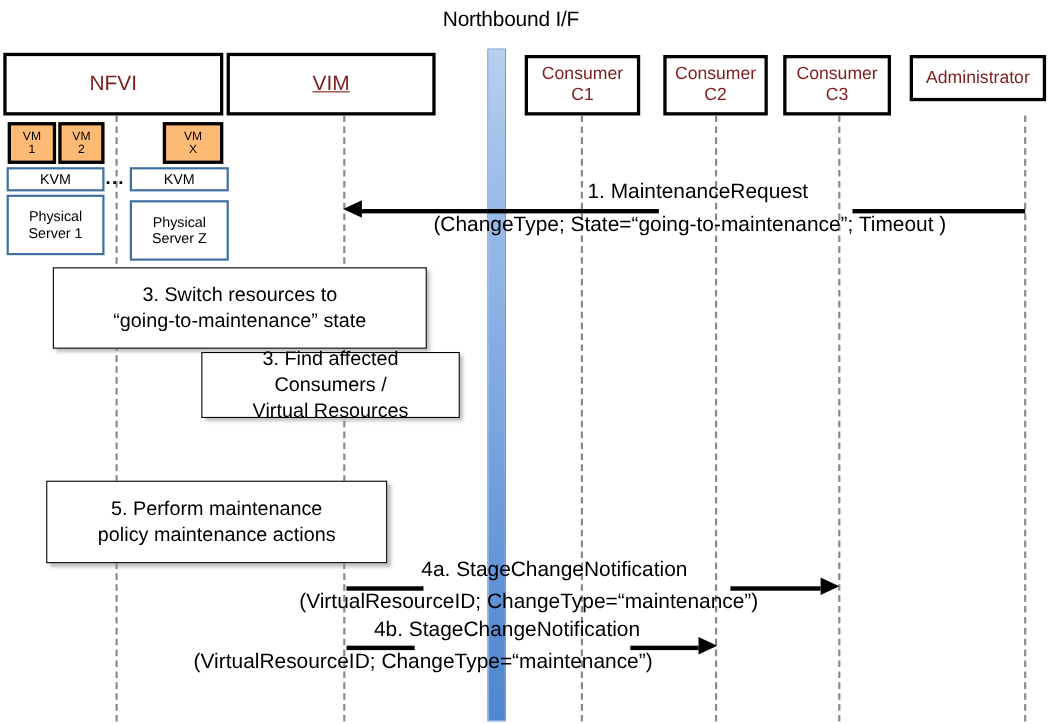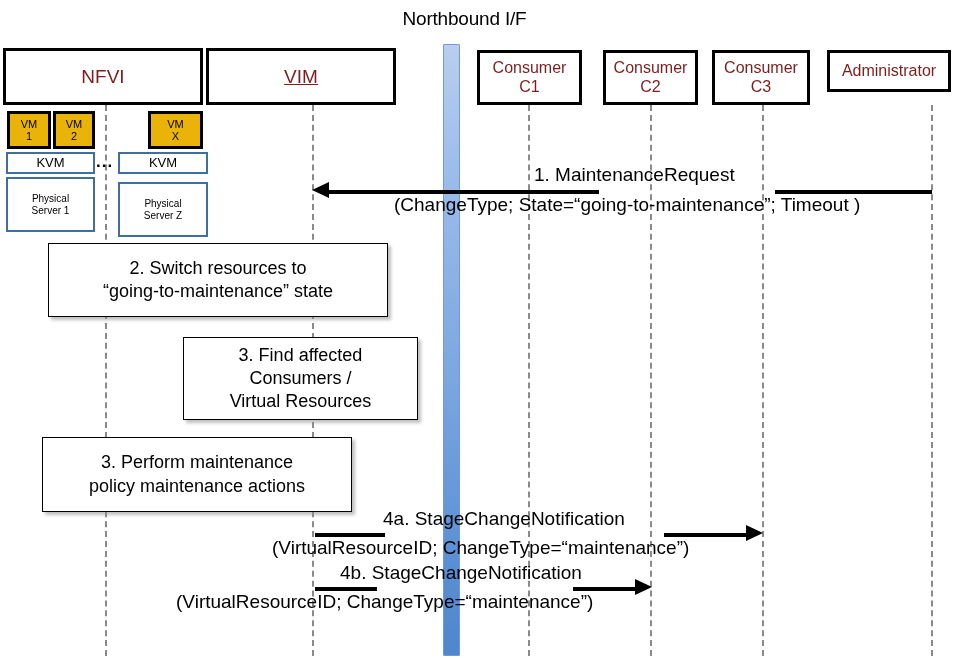--- a/index.html
+++ b/index.html
@@ -65,21 +65,21 @@
   .lifeline {
     position: absolute;
     width: 0;
     border-left: 2px dashed #8a8a8a;
   }
 
   
   .vm-box {
     position: absolute;
     border: 3px solid #000000;
-    background: #eab308;
+    background: #fdba74;
     box-sizing: border-box;
     display: flex;
     flex-direction: column;
     align-items: center;
     justify-content: center;
     font-size: 11px;
     line-height: 1.1;
     color: #000000;
     text-align: center;
   }
@@ -89,21 +89,21 @@
     background: #ffffff;
     box-sizing: border-box;
     display: flex;
     align-items: center;
     justify-content: center;
     text-align: center;
     font-size: 13px;
     color: #000000;
     line-height: 1.15;
   }
-  .host-box.server { font-size: 10px; }
+  .host-box.server { font-size: 13px; }
   .dots {
     position: absolute;
     font-size: 17px;
     font-weight: bold;
     color: #000000;
     letter-spacing: 1px;
   }
 
   
   .action-box {
@@ -240,36 +240,36 @@
   <div class="dots" style="left:96px; top:152px;">...</div>
 
   <div class="msg-label" style="left:534px; top:164px;">1.   MaintenanceRequest</div>
   <div class="msg-line" style="left:322px; top:190px; width:277px;"></div>
   <div class="msg-line" style="left:775px; top:190px; width:157px;"></div>
   <div class="arrowhead left" style="left:312px; top:182px;"></div>
   <div class="msg-label" style="left:394px; top:194px;">(ChangeType; State=“going-to-maintenance”; Timeout )</div>
 
   <div class="action-box" style="left:48px; top:243px; width:340px; height:74px;">
     <span>
-      <span>2. Switch resources to</span><br>
+      <span>3. Switch resources to</span><br>
       <span>“going-to-maintenance” state</span>
     </span>
   </div>
 
-  <div class="action-box" style="left:183px; top:337px; width:235px; height:83px;">
+  <div class="action-box" style="left:183px; top:320px; width:235px; height:60px;">
     <span>
       <span>3. Find affected</span><br>
       <span>Consumers /</span><br>
       <span>Virtual Resources</span>
     </span>
   </div>
 
   <div class="action-box" style="left:42px; top:437px; width:310px; height:75px;">
     <span>
-      <span>3. Perform maintenance</span><br>
+      <span>5. Perform maintenance</span><br>
       <span>policy maintenance actions</span>
     </span>
   </div>
 
   <div class="msg-label" style="left:383px; top:508px;">4a. StageChangeNotification</div>
   <div class="msg-line" style="left:315px; top:533px; width:70px;"></div>
   <div class="msg-line" style="left:664px; top:533px; width:82px;"></div>
   <div class="arrowhead right" style="left:746px; top:525px;"></div>
   <div class="msg-label" style="left:272px; top:537px;">(VirtualResourceID; ChangeType=“maintenance”)</div>
 

